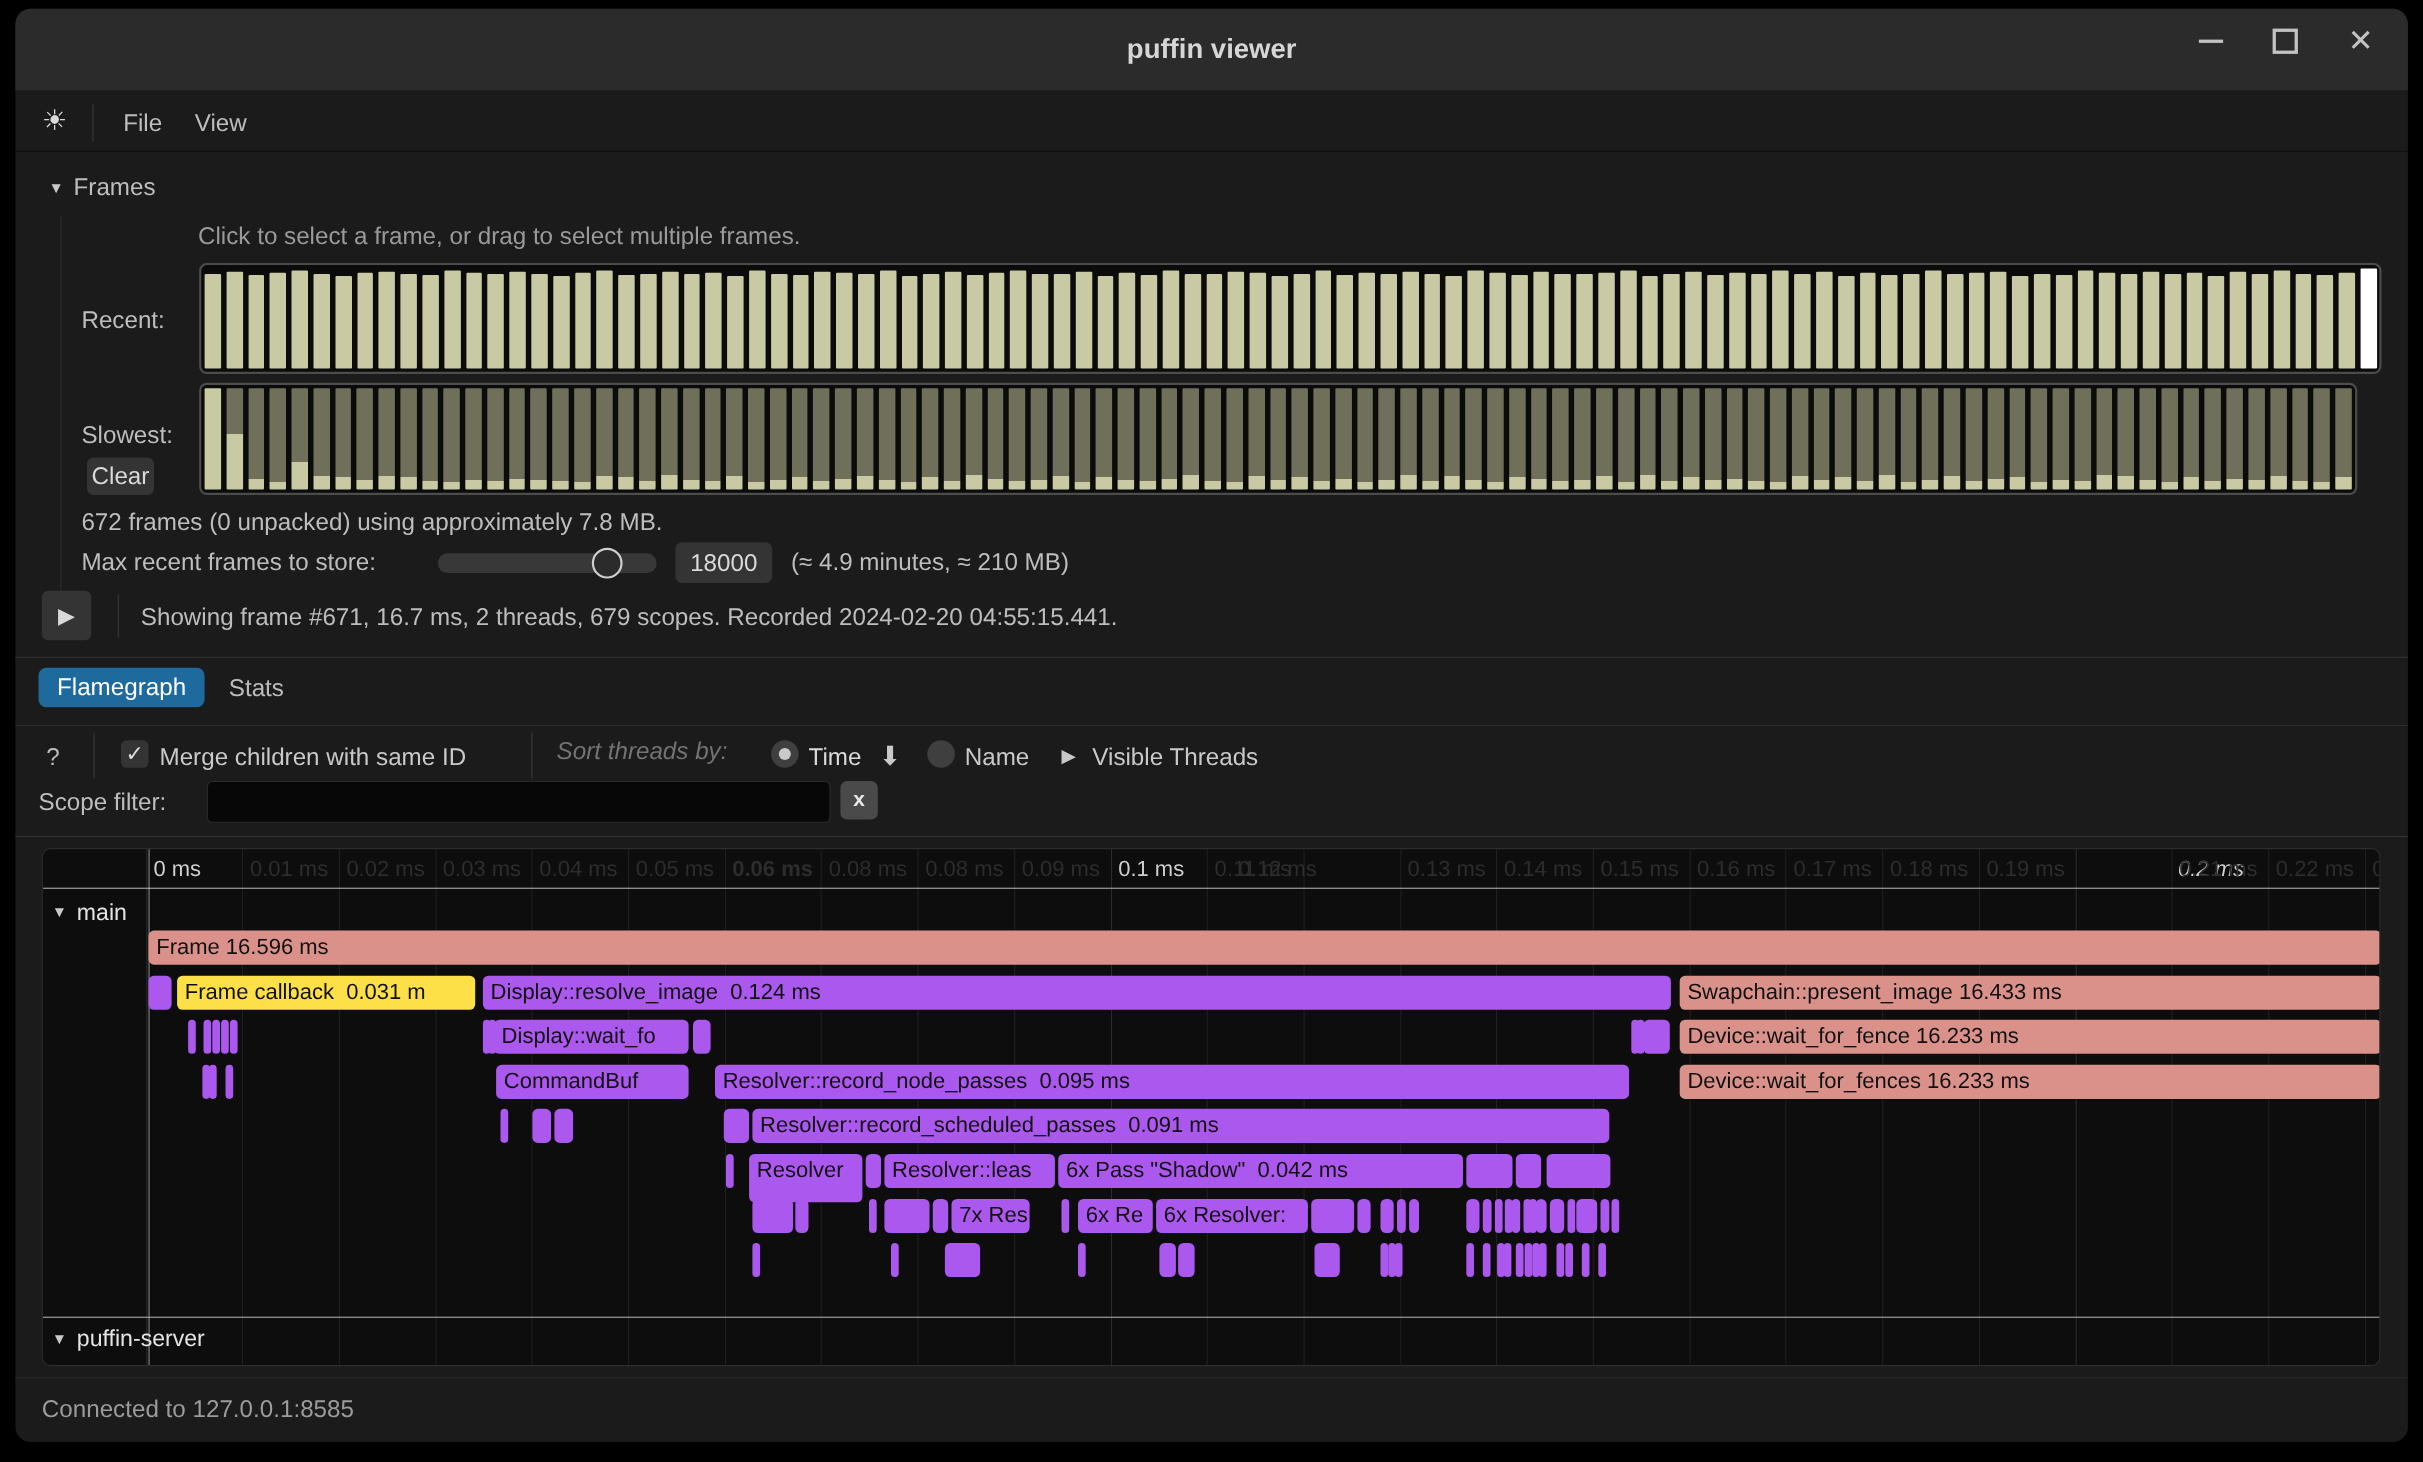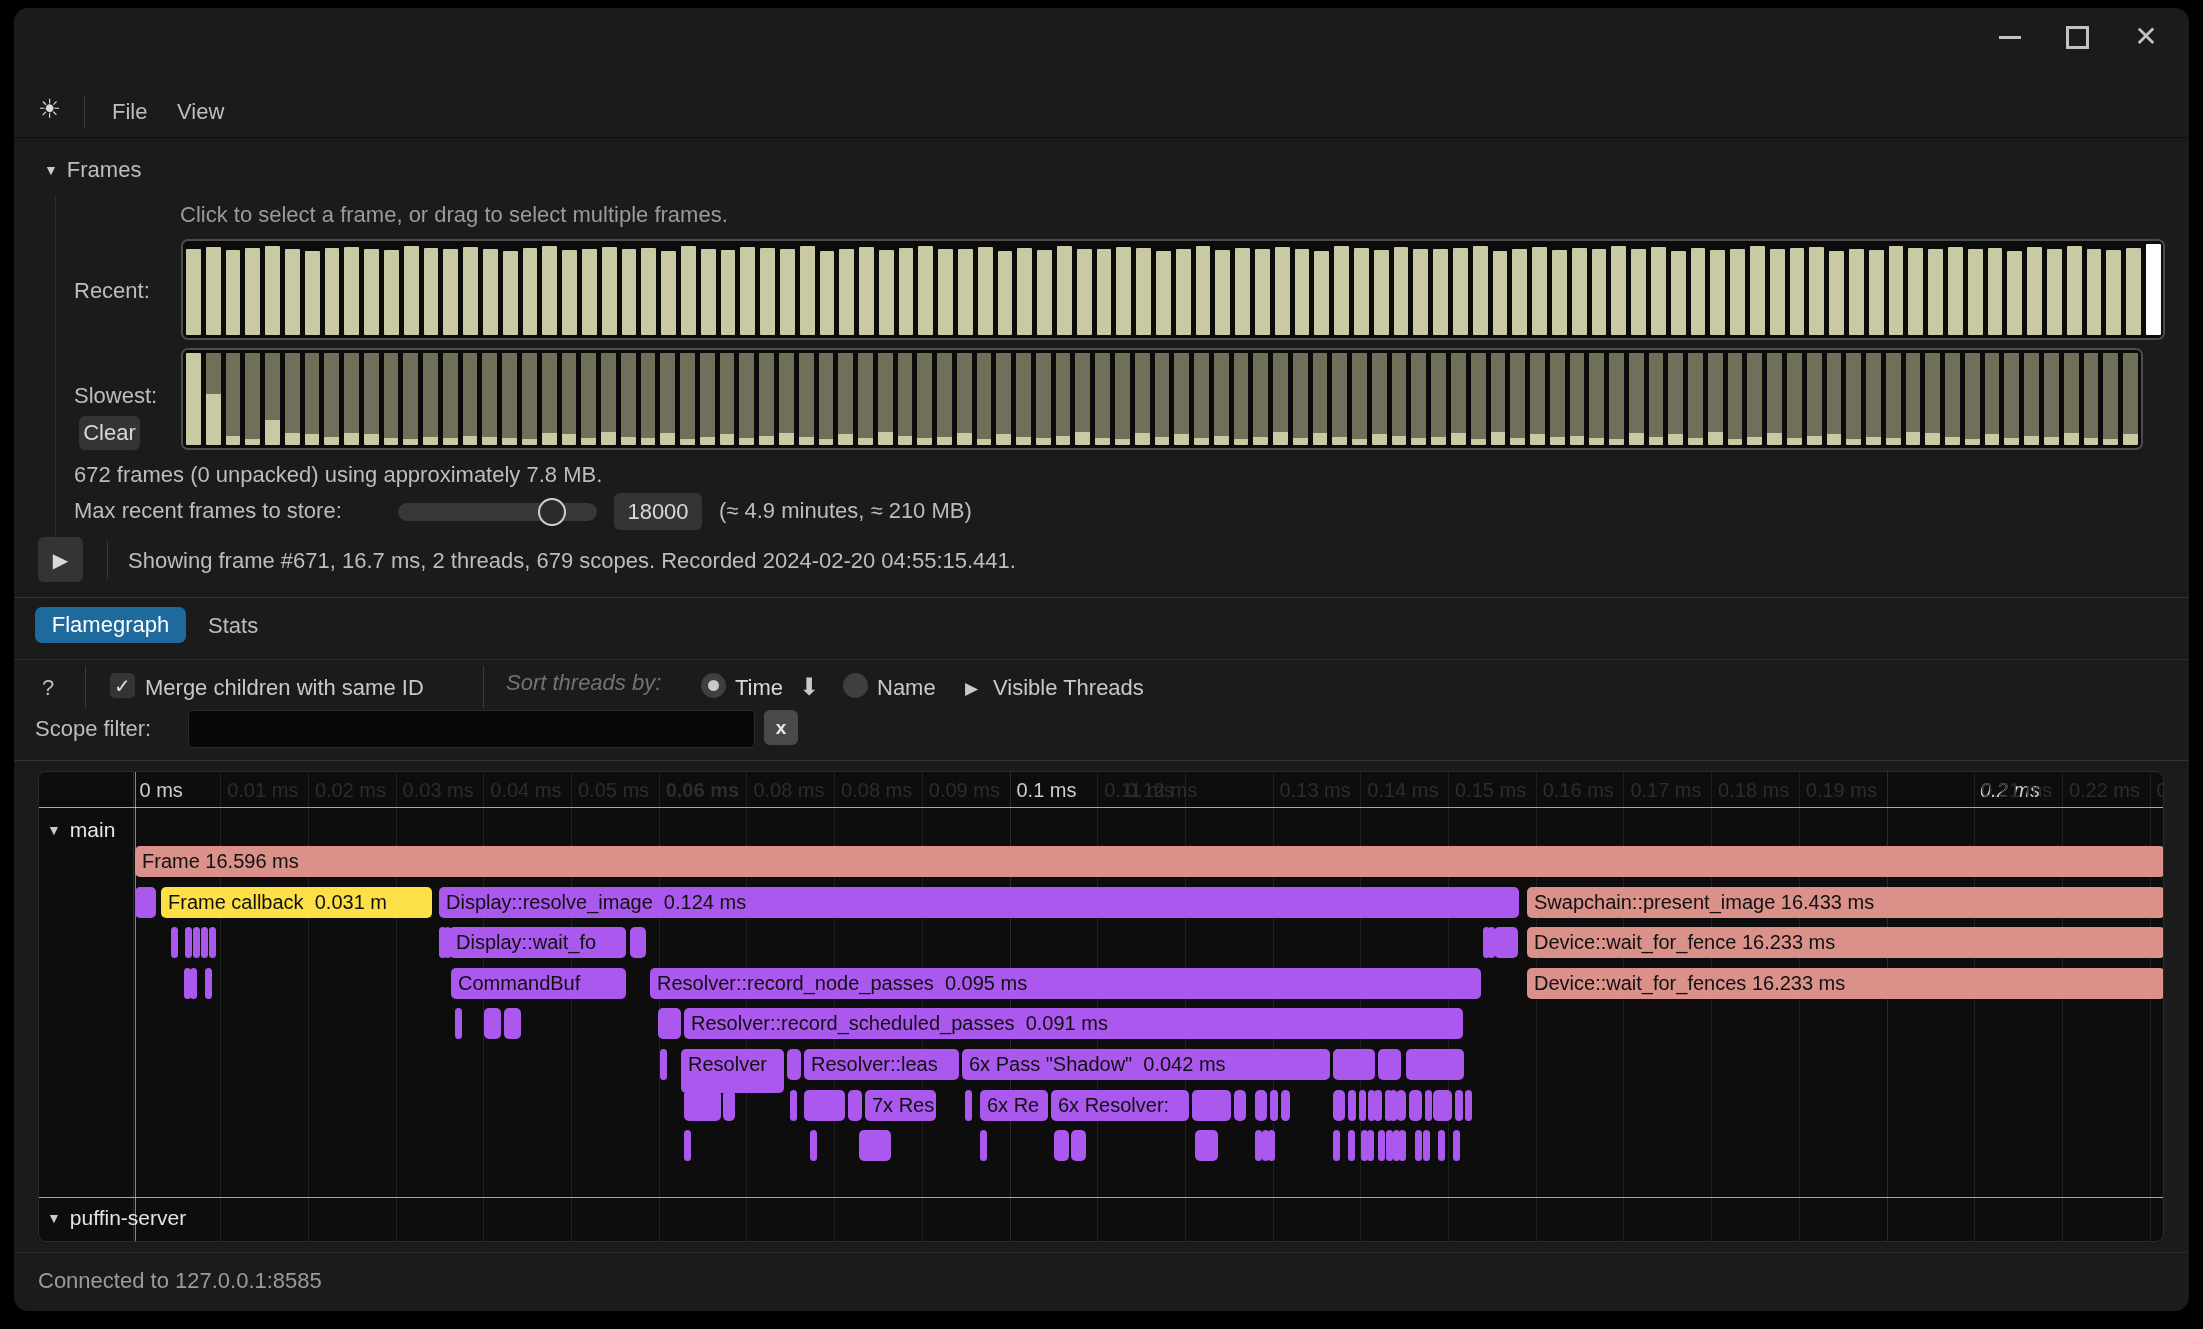--- a/index.html
+++ b/index.html
@@ -41,20 +41,23 @@
     line-height:31px;padding-left:7px;box-sizing:border-box;white-space:pre;}
   .thread-header{position:absolute;color:#e4e4e4;font-size:21px;white-space:pre;}
   .statusbar-text{color:#9b9b9b;font-size:22px;}
 </style>
 </head>
 <body>
 
 <div class="app">
   <div class="abs win-bg"></div>
 
+  <div class="abs titlebar">
+    <div class="title">puffin viewer</div>
+  </div>
   <div class="winbtn" style="left:1988px;">
     <div class="glyph-min"></div>
   </div>
   <div class="winbtn" style="left:2055px;">
     <div class="glyph-max"></div>
   </div>
   <div class="winbtn" style="left:2124px;">
     <div class="glyph-close">✕</div>
   </div>
 

